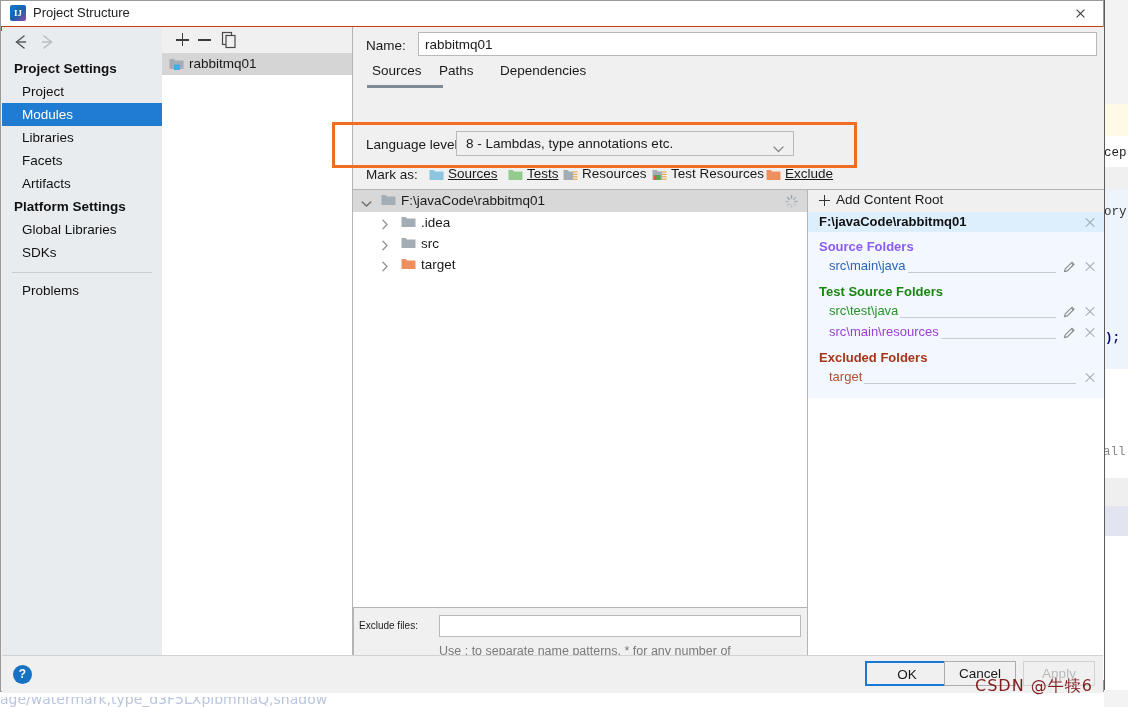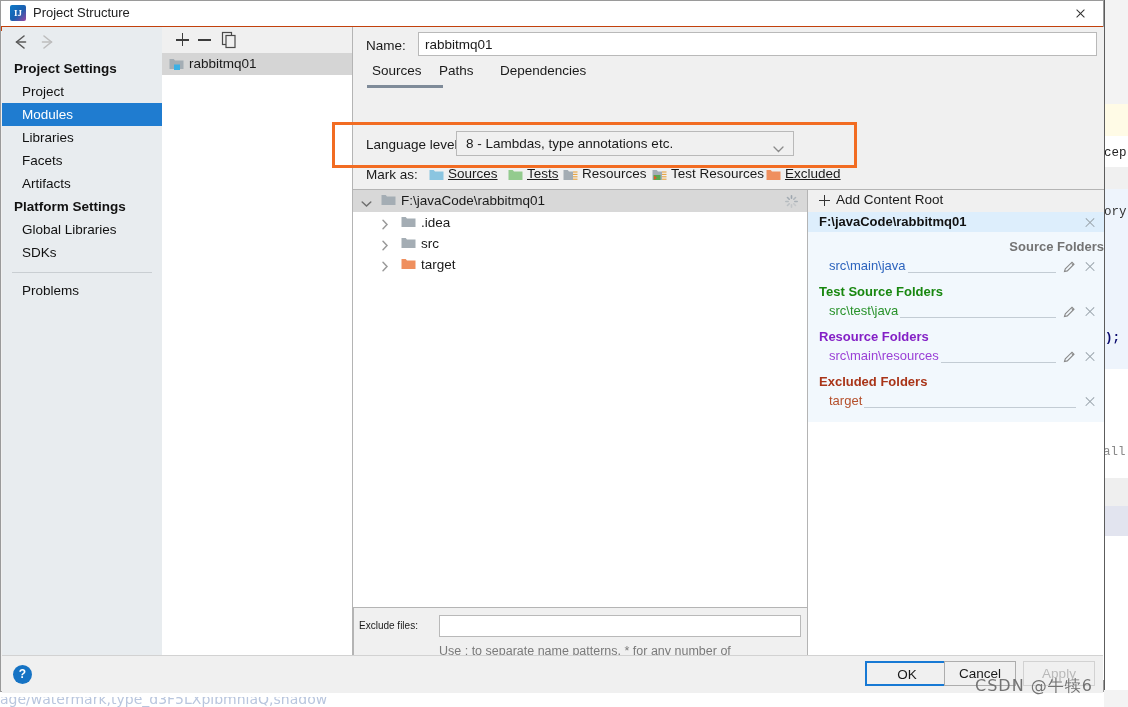--- a/index.html
+++ b/index.html
@@ -133,21 +133,21 @@
   
   #footer{position:absolute;left:1px;top:654px;width:1101px;height:37px;background:#f0f0f0;border-top:1px solid #d2d2d2;}
   #help-btn{position:absolute;left:11px;top:9px;width:19px;height:19px;border-radius:50%;background:#1673c4;cursor:pointer;}
   #help-btn span{display:block;color:#fff;font-size:12px;line-height:19px;text-align:center;font-weight:bold;}
   .dlg-btn{position:absolute;top:5px;height:25px;line-height:23px;text-align:center;font-size:13.5px;box-sizing:border-box;cursor:pointer;}
   #btn-ok{left:863px;width:84px;background:#f0f0f0;border:2px solid #1779d4;color:#1a1a1a;}
   #btn-cancel{left:942px;width:72px;background:#f0f0f0;border:1px solid #adadad;color:#1a1a1a;}
   #btn-apply{left:1021px;width:72px;background:#f0f0f0;border:1px solid #d2d2d2;color:#b9b9b9;}
 
   
-  #wm-csdn{position:absolute;left:975px;top:676px;font-size:16px;color:#737373;letter-spacing:1px;font-family:"DejaVu Sans",sans-serif;}
+  #wm-csdn{position:absolute;left:975px;top:676px;font-size:16px;color:#7f1d1d;letter-spacing:1px;font-family:"DejaVu Sans",sans-serif;}
   #wm-bottom{position:absolute;left:0;top:697px;width:330px;height:10px;overflow:hidden;font-size:14px;color:#b9c6de;white-space:nowrap;font-family:"DejaVu Sans",sans-serif;}
   #wm-bottom span{position:relative;top:-6px;}
 </style>
 </head>
 <body>
 
 <div id="ide-backdrop">
   <div class="ide-band" style="left:1104px;top:104px;width:24px;height:32px;background:#fffbe6;"></div>
   <div class="ide-band" style="left:1104px;top:0px;width:24px;height:104px;background:#f3f3f3;"></div>
   <div class="ide-band" style="left:1104px;top:167px;width:24px;height:22px;background:#f0f0f0;"></div>
@@ -304,21 +304,21 @@
         </span>
         <span class="mk-txt">Test Resources</span>
       </div>
 
       <div class="mark-item" style="left:413px;">
         <span class="mk-ico">
           <svg width="15" height="12" viewBox="0 0 15 12">
               <path d="M0.5 1 h4.2 l1.3 1.6 h8.5 v8.4 h-14 z" fill="#ef8f5e"></path>
             </svg>
         </span>
-        <span class="mk-txt mk-u">Excluded</span>
+        <span class="mk-txt mk-u">Exclude</span>
       </div>
     </div>
 
     <div id="tree-area">
       <div id="tree-root-row">
         <span class="tw" style="left:8px;">
           <svg width="11" height="8" viewBox="0 0 11 8">
               <path d="M1.2 2 L5.5 6 L9.8 2" fill="none" stroke="#6f6f6f" stroke-width="1.5" stroke-linecap="round"></path>
             </svg>
         </span>
@@ -398,21 +398,21 @@
         <span class="plus"></span>
         <span class="lbl">Add Content Root</span>
       </div>
 
       <div id="root-block">
         <div id="root-head">
           <span class="rh-txt">F:\javaCode\rabbitmq01</span>
           <span class="rh-x"></span>
         </div>
 
-        <div class="grp-title" style="color:#737373;text-align:right;">Source Folders</div>
+        <div class="grp-title" style="color:#8b5cf6;">Source Folders</div>
         <div class="grp-row">
           <span class="gline"></span>
           <span class="gv" style="color:#2c63bd;">src\main\java</span>
           <span class="ic-pencil">
             <svg width="13" height="13" viewBox="0 0 13 13">
                 <path d="M1.5 11.5 L2.3 8.9 L9 2.2 L11 4.2 L4.3 10.9 Z" fill="none" stroke="#8a8a8a" stroke-width="1.1"></path>
                 <path d="M8.6 3.3 L10.3 5" stroke="#8a8a8a" stroke-width="1.1"></path>
               </svg>
           </span>
           <span class="ic-x"></span>
@@ -424,21 +424,20 @@
           <span class="gv" style="color:#28922a;">src\test\java</span>
           <span class="ic-pencil">
             <svg width="13" height="13" viewBox="0 0 13 13">
                 <path d="M1.5 11.5 L2.3 8.9 L9 2.2 L11 4.2 L4.3 10.9 Z" fill="none" stroke="#8a8a8a" stroke-width="1.1"></path>
                 <path d="M8.6 3.3 L10.3 5" stroke="#8a8a8a" stroke-width="1.1"></path>
               </svg>
           </span>
           <span class="ic-x"></span>
         </div>
 
-        <div class="grp-title" style="color:#8420c6;">Resource Folders</div>
         <div class="grp-row">
           <span class="gline"></span>
           <span class="gv" style="color:#9a3fd6;">src\main\resources</span>
           <span class="ic-pencil">
             <svg width="13" height="13" viewBox="0 0 13 13">
                 <path d="M1.5 11.5 L2.3 8.9 L9 2.2 L11 4.2 L4.3 10.9 Z" fill="none" stroke="#8a8a8a" stroke-width="1.1"></path>
                 <path d="M8.6 3.3 L10.3 5" stroke="#8a8a8a" stroke-width="1.1"></path>
               </svg>
           </span>
           <span class="ic-x"></span>

